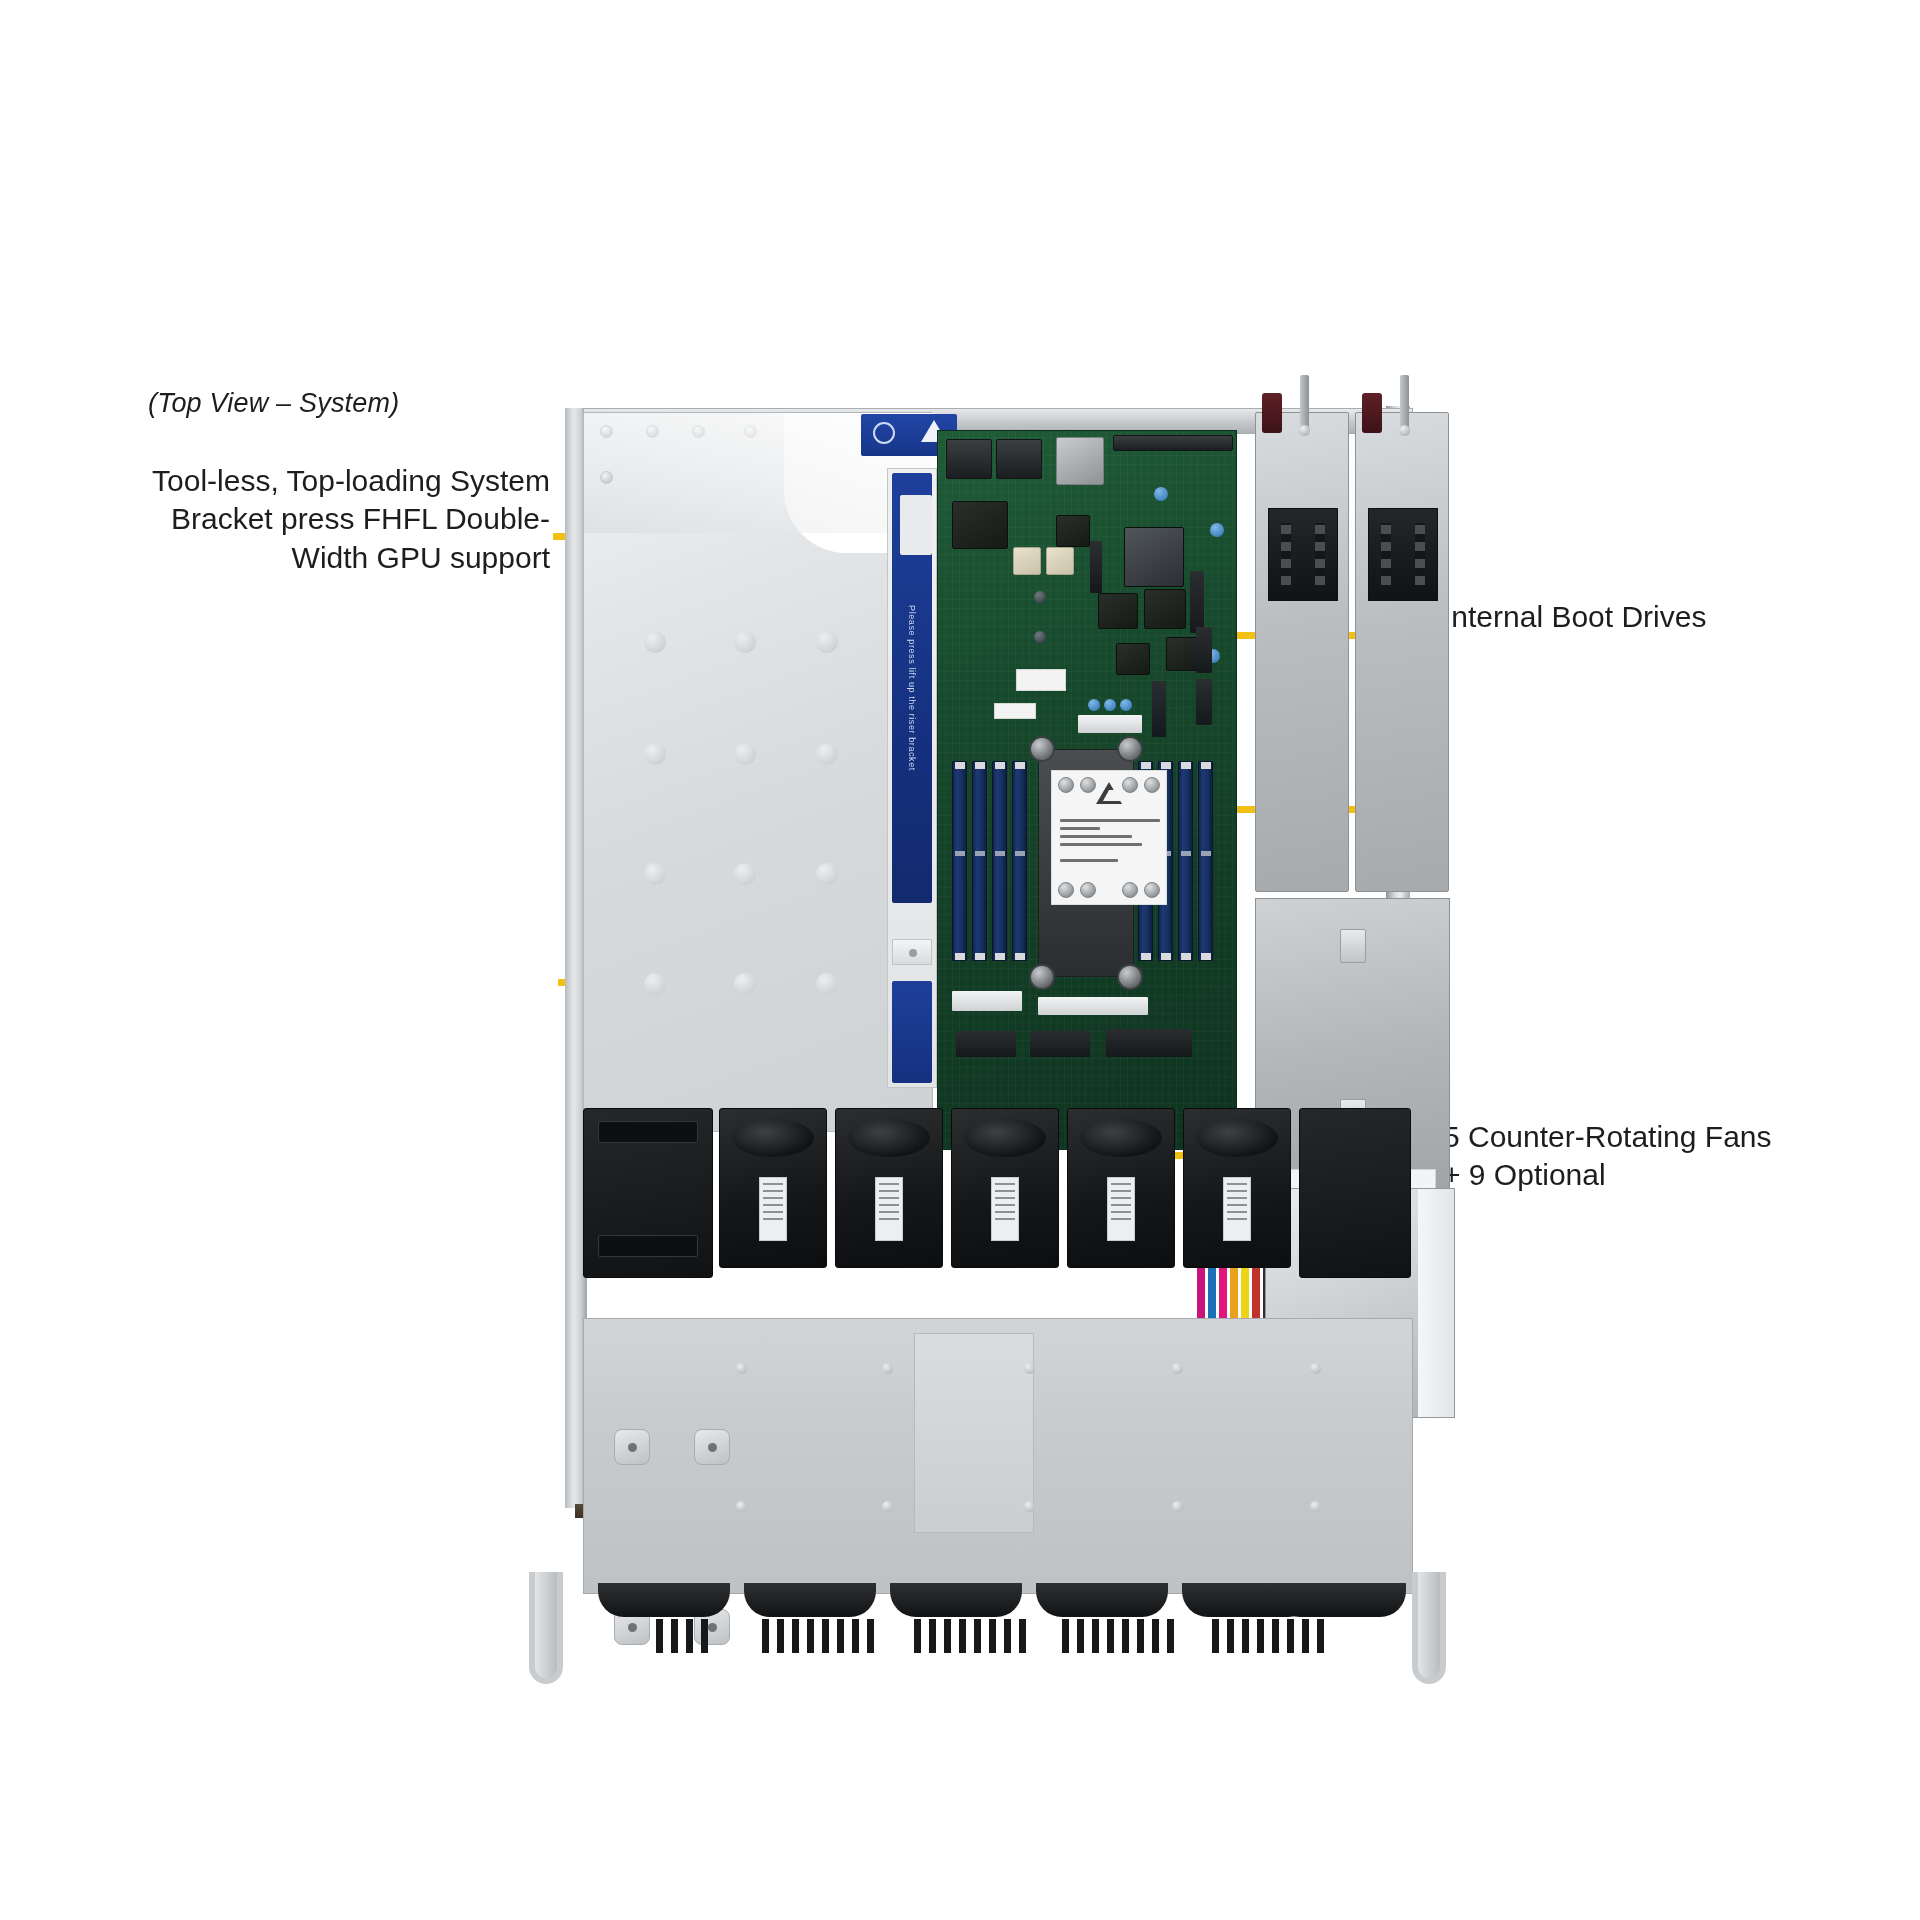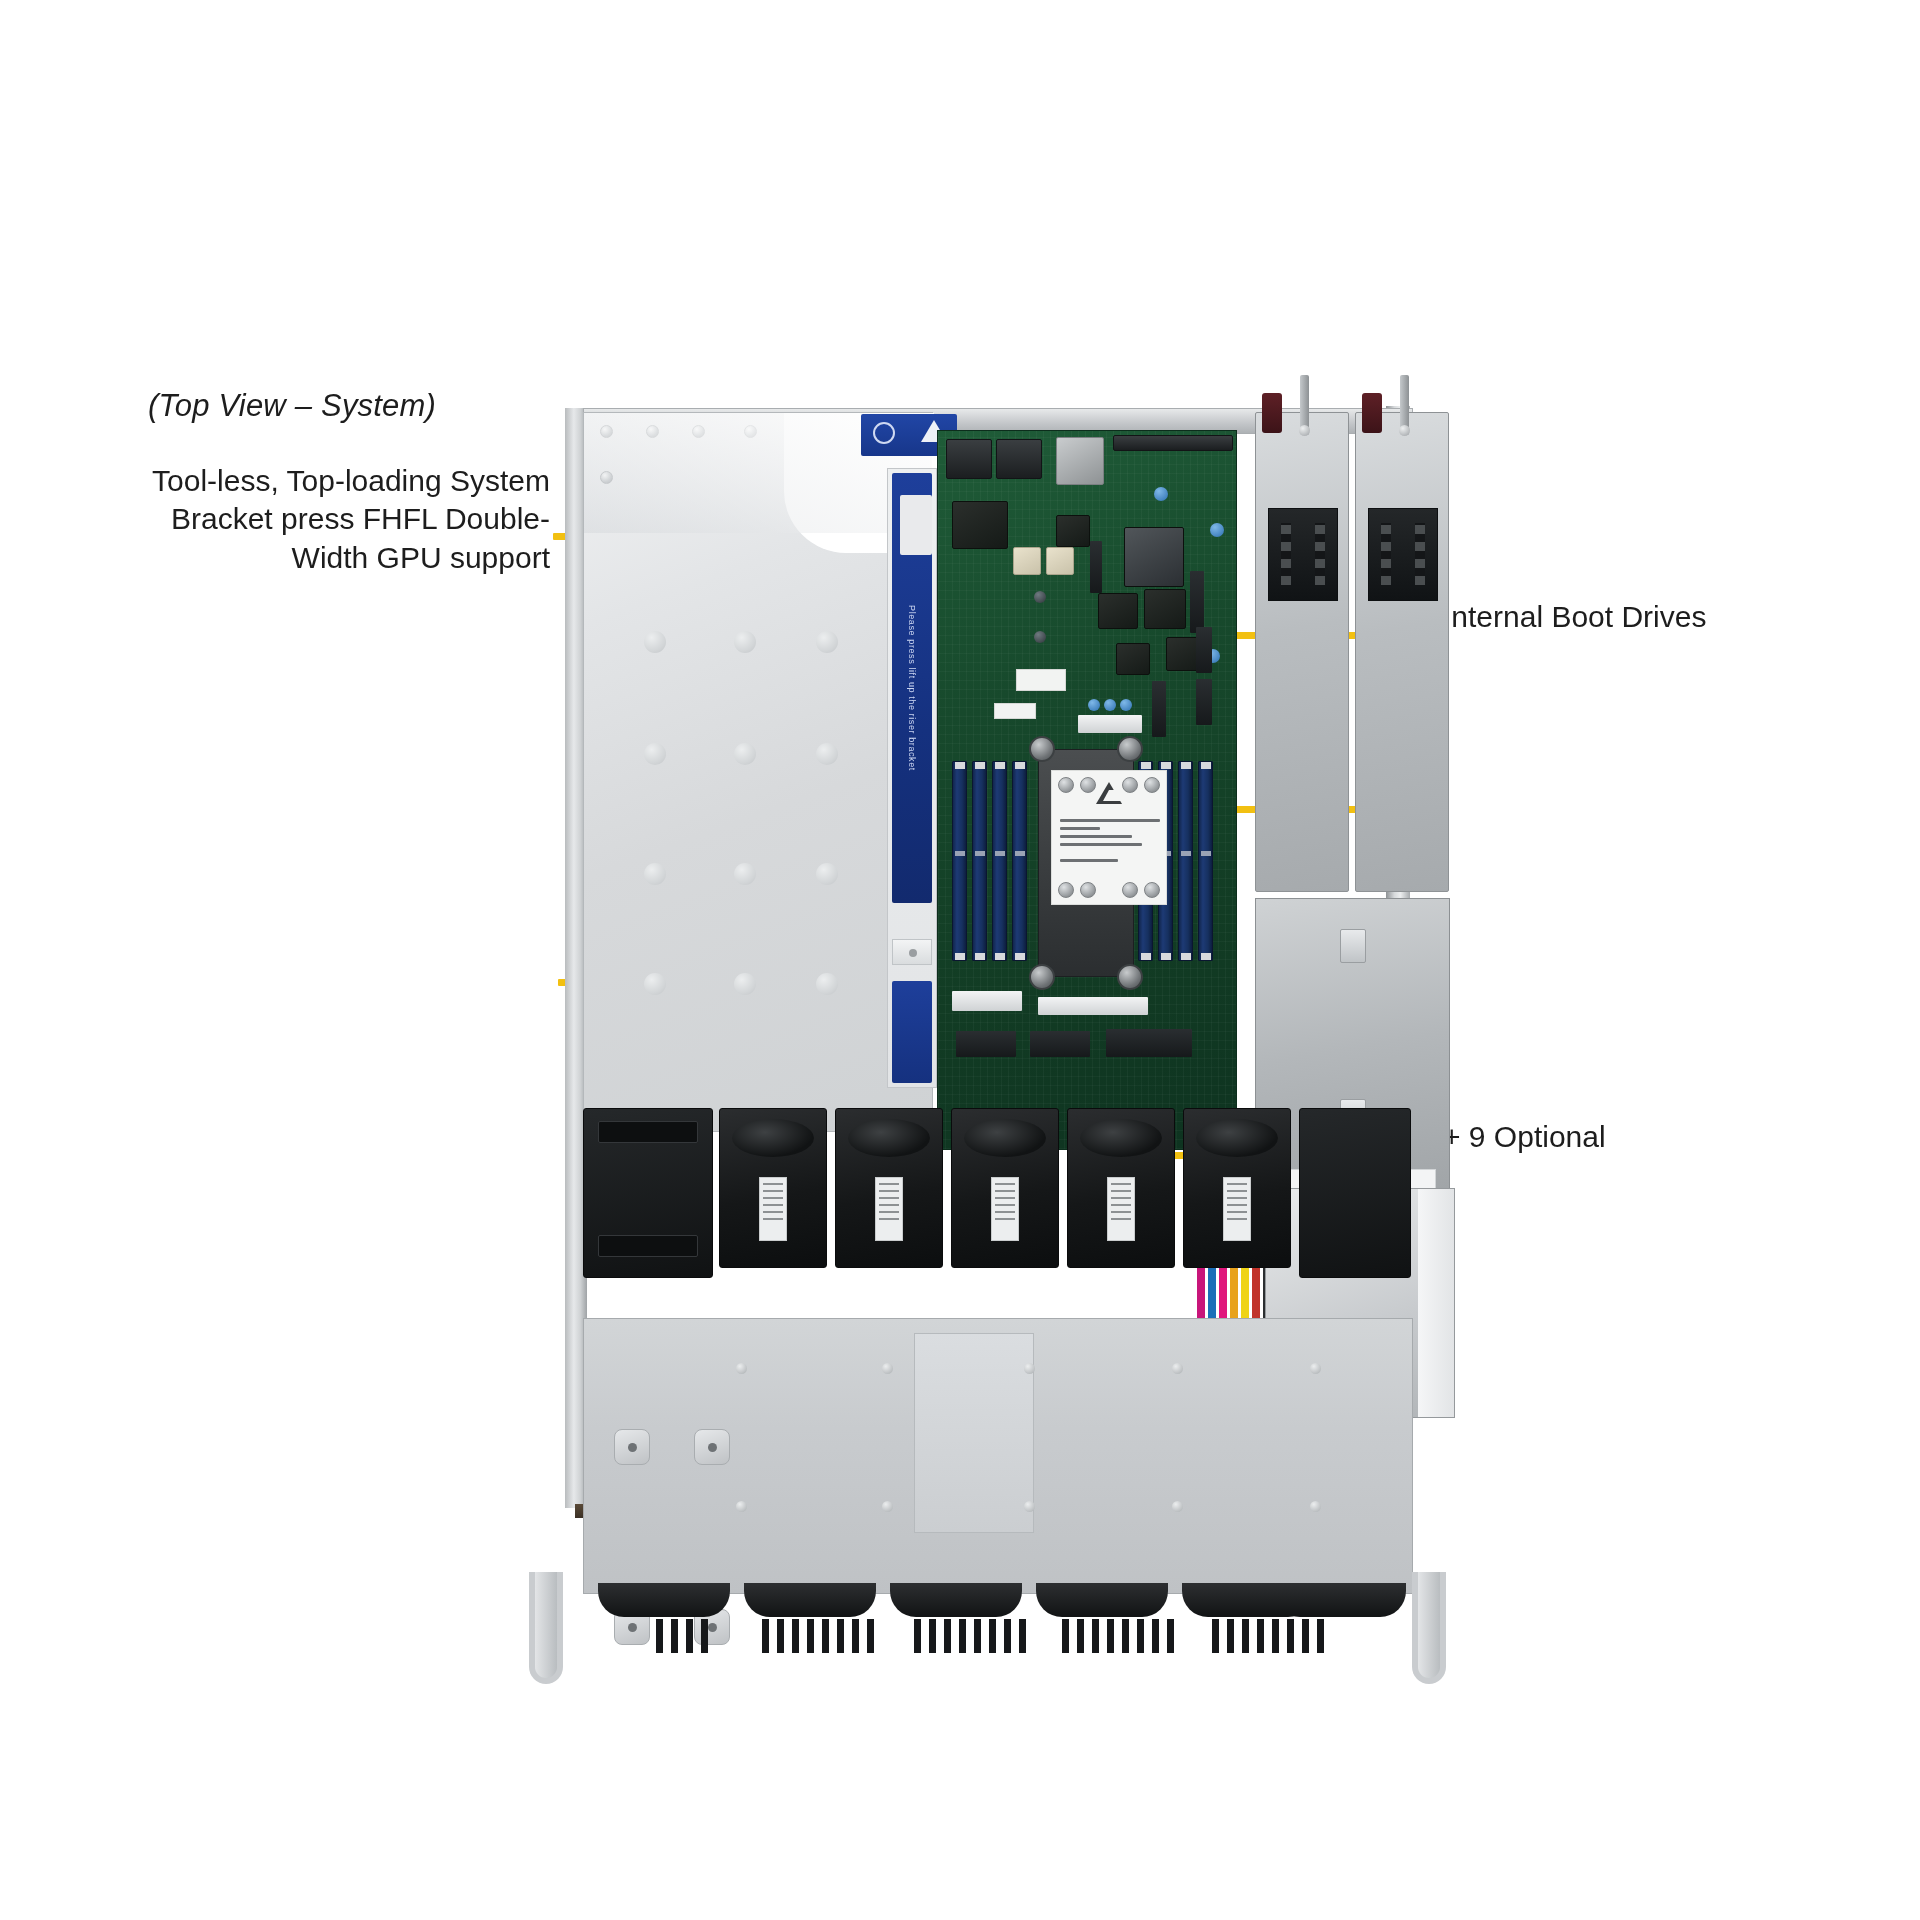--- a/index.html
+++ b/index.html
@@ -1,20 +1,20 @@
 <!DOCTYPE html>
 <html><head>
 <meta charset="utf-8">
 <style>
   html,body{margin:0;padding:0;background:#ffffff;}
   body{width:1920px;height:1920px;font-family:"Liberation Sans",sans-serif;color:#1a1a1a;overflow:hidden;}
   .stage{position:relative;width:1920px;height:1920px;background:#fff;}
 
   
-  .view-title{position:absolute;font-style:italic;font-size:31px;color:#1d1d1d;letter-spacing:.2px;white-space:nowrap;}
+  .view-title{position:absolute;font-style:italic;font-size:27px;color:#1d1d1d;letter-spacing:.2px;white-space:nowrap;}
   .callout{position:absolute;font-size:30px;line-height:1.28;color:#1d1d1d;}
   .callout.right-al{text-align:right;}
   .callout.left-al{text-align:left;}
   .lead{position:absolute;background:#F2C011;border-radius:1px;}
   .lead.h{height:7px;}
   .lead.v{width:7px;}
   sup.reg{font-size:.58em;vertical-align:super;line-height:0;}
 
   
   .chassis{position:absolute;left:565px;top:408px;width:845px;height:1168px;}
@@ -184,20 +184,21 @@
   <div class="lead v" style="left:1064px;top:920px;height:60px;"></div>
 
   <div class="callout left-al" style="left:1443px;top:598px;width:420px;">
     <div>Internal  Boot Drives</div>
   </div>
   <div class="lead h" style="left:1135px;top:632px;width:300px;"></div>
 
   <div class="lead h" style="left:1012px;top:806px;width:420px;"></div>
 
   <div class="callout left-al" style="left:1443px;top:1118px;width:430px;">
+    <div>5 Counter-Rotating  Fans</div>
     <div>+ 9 Optional</div>
   </div>
   <div class="lead h" style="left:1110px;top:1152px;width:325px;"></div>
   <div class="lead h" style="left:1108px;top:1152px;width:8px;"></div>
 
   <div class="chassis">
 
     <div class="rail-left"></div>
     <div class="rail-right"></div>
     <div class="tray-topbar"></div>

